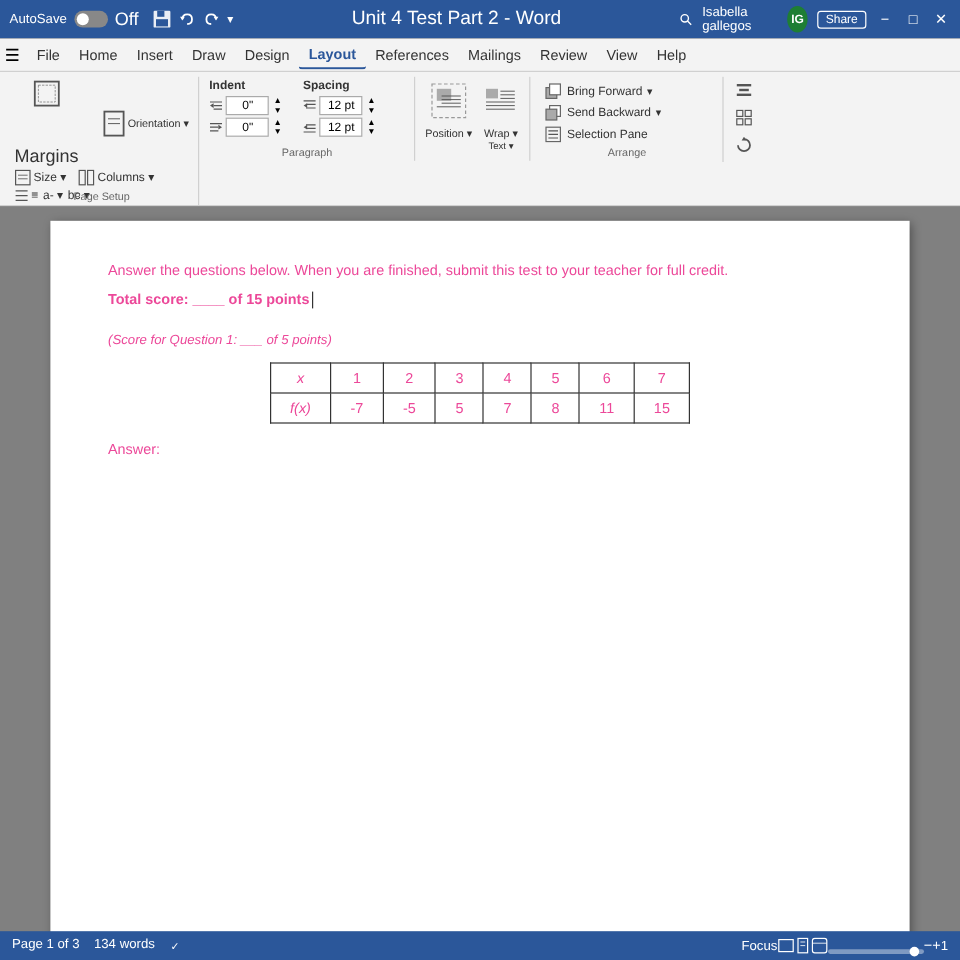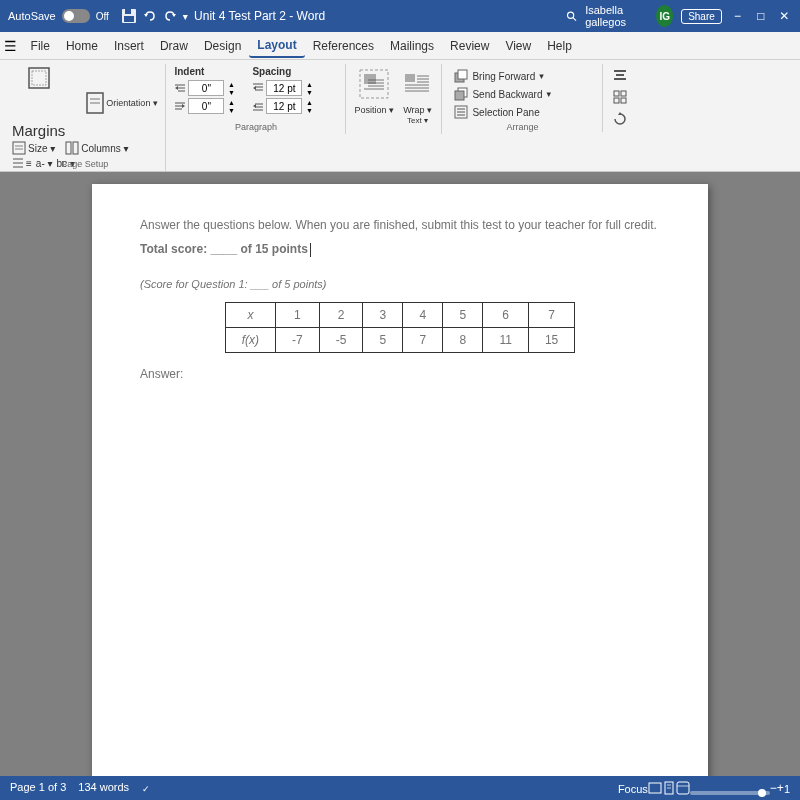--- a/index.html
+++ b/index.html
@@ -23,21 +23,22 @@
       font-size: 12px;
     }
     .title-bar-left {
       display: flex;
       align-items: center;
       gap: 6px;
       flex: 1;
     }
     .title-bar-center {
       flex: 2;
-      font-size: 12px;
+      text-align: center;
+      font-size: 16px;
     }
     .title-bar-right {
       flex: 1;
       display: flex;
       align-items: center;
       justify-content: flex-end;
       gap: 8px;
     }
     .autosave-label { font-size: 11px; }
     .toggle-off {
@@ -167,26 +168,26 @@
       align-items: center;
       gap: 4px;
       font-size: 10px;
       color: #333;
       cursor: pointer;
       padding: 1px 4px;
       border-radius: 2px;
     }
     .doc-page {
       background: white;
-      width: 616px;
+      width: 716px;
       min-height: 560px;
       box-shadow: 2px 2px 8px rgba(0,0,0,0.4);
       padding: 32px 48px;
       font-size: 12px;
-      color: #737373;
+      color: #ec4899;
       position: relative;
     }
     .doc-text { margin-bottom: 6px; line-height: 1.5; }
     .doc-bold { font-weight: bold; }
     .question-score { font-style: italic; font-size: 11px; margin-bottom: 6px; }
     .question-num { margin-bottom: 8px; line-height: 1.6; }
     .math-table {
       border-collapse: collapse;
       margin: 12px auto;
       font-size: 12px;
@@ -252,21 +253,21 @@
   </style>
 </head>
 <body>
 
 <div class="title-bar">
   <div class="title-bar-left">
     <span class="autosave-label">AutoSave</span>
     <div class="toggle-off">
       <div class="toggle-circle"></div>
     </div>
-    <span style="font-size:10px;">Off</span>
+    <span style="font-size:15px;">Off</span>
 
     <svg width="16" height="16" viewBox="0 0 16 16" style="margin-left:6px;cursor:pointer;">
       <rect x="1" y="1" width="14" height="14" rx="1" fill="white" opacity="0.9"></rect>
       <rect x="4" y="1" width="6" height="5" fill="#2b579a"></rect>
       <rect x="3" y="8" width="10" height="6" fill="#2b579a"></rect>
     </svg>
 
     <svg width="14" height="14" viewBox="0 0 14 14" style="cursor:pointer;">
       <path d="M3 7 Q3 3 7 3 Q11 3 11 7 Q11 11 7 11" stroke="white" fill="none" stroke-width="1.5"></path>
       <polygon points="1,5 5,5 3,8" fill="white"></polygon>

